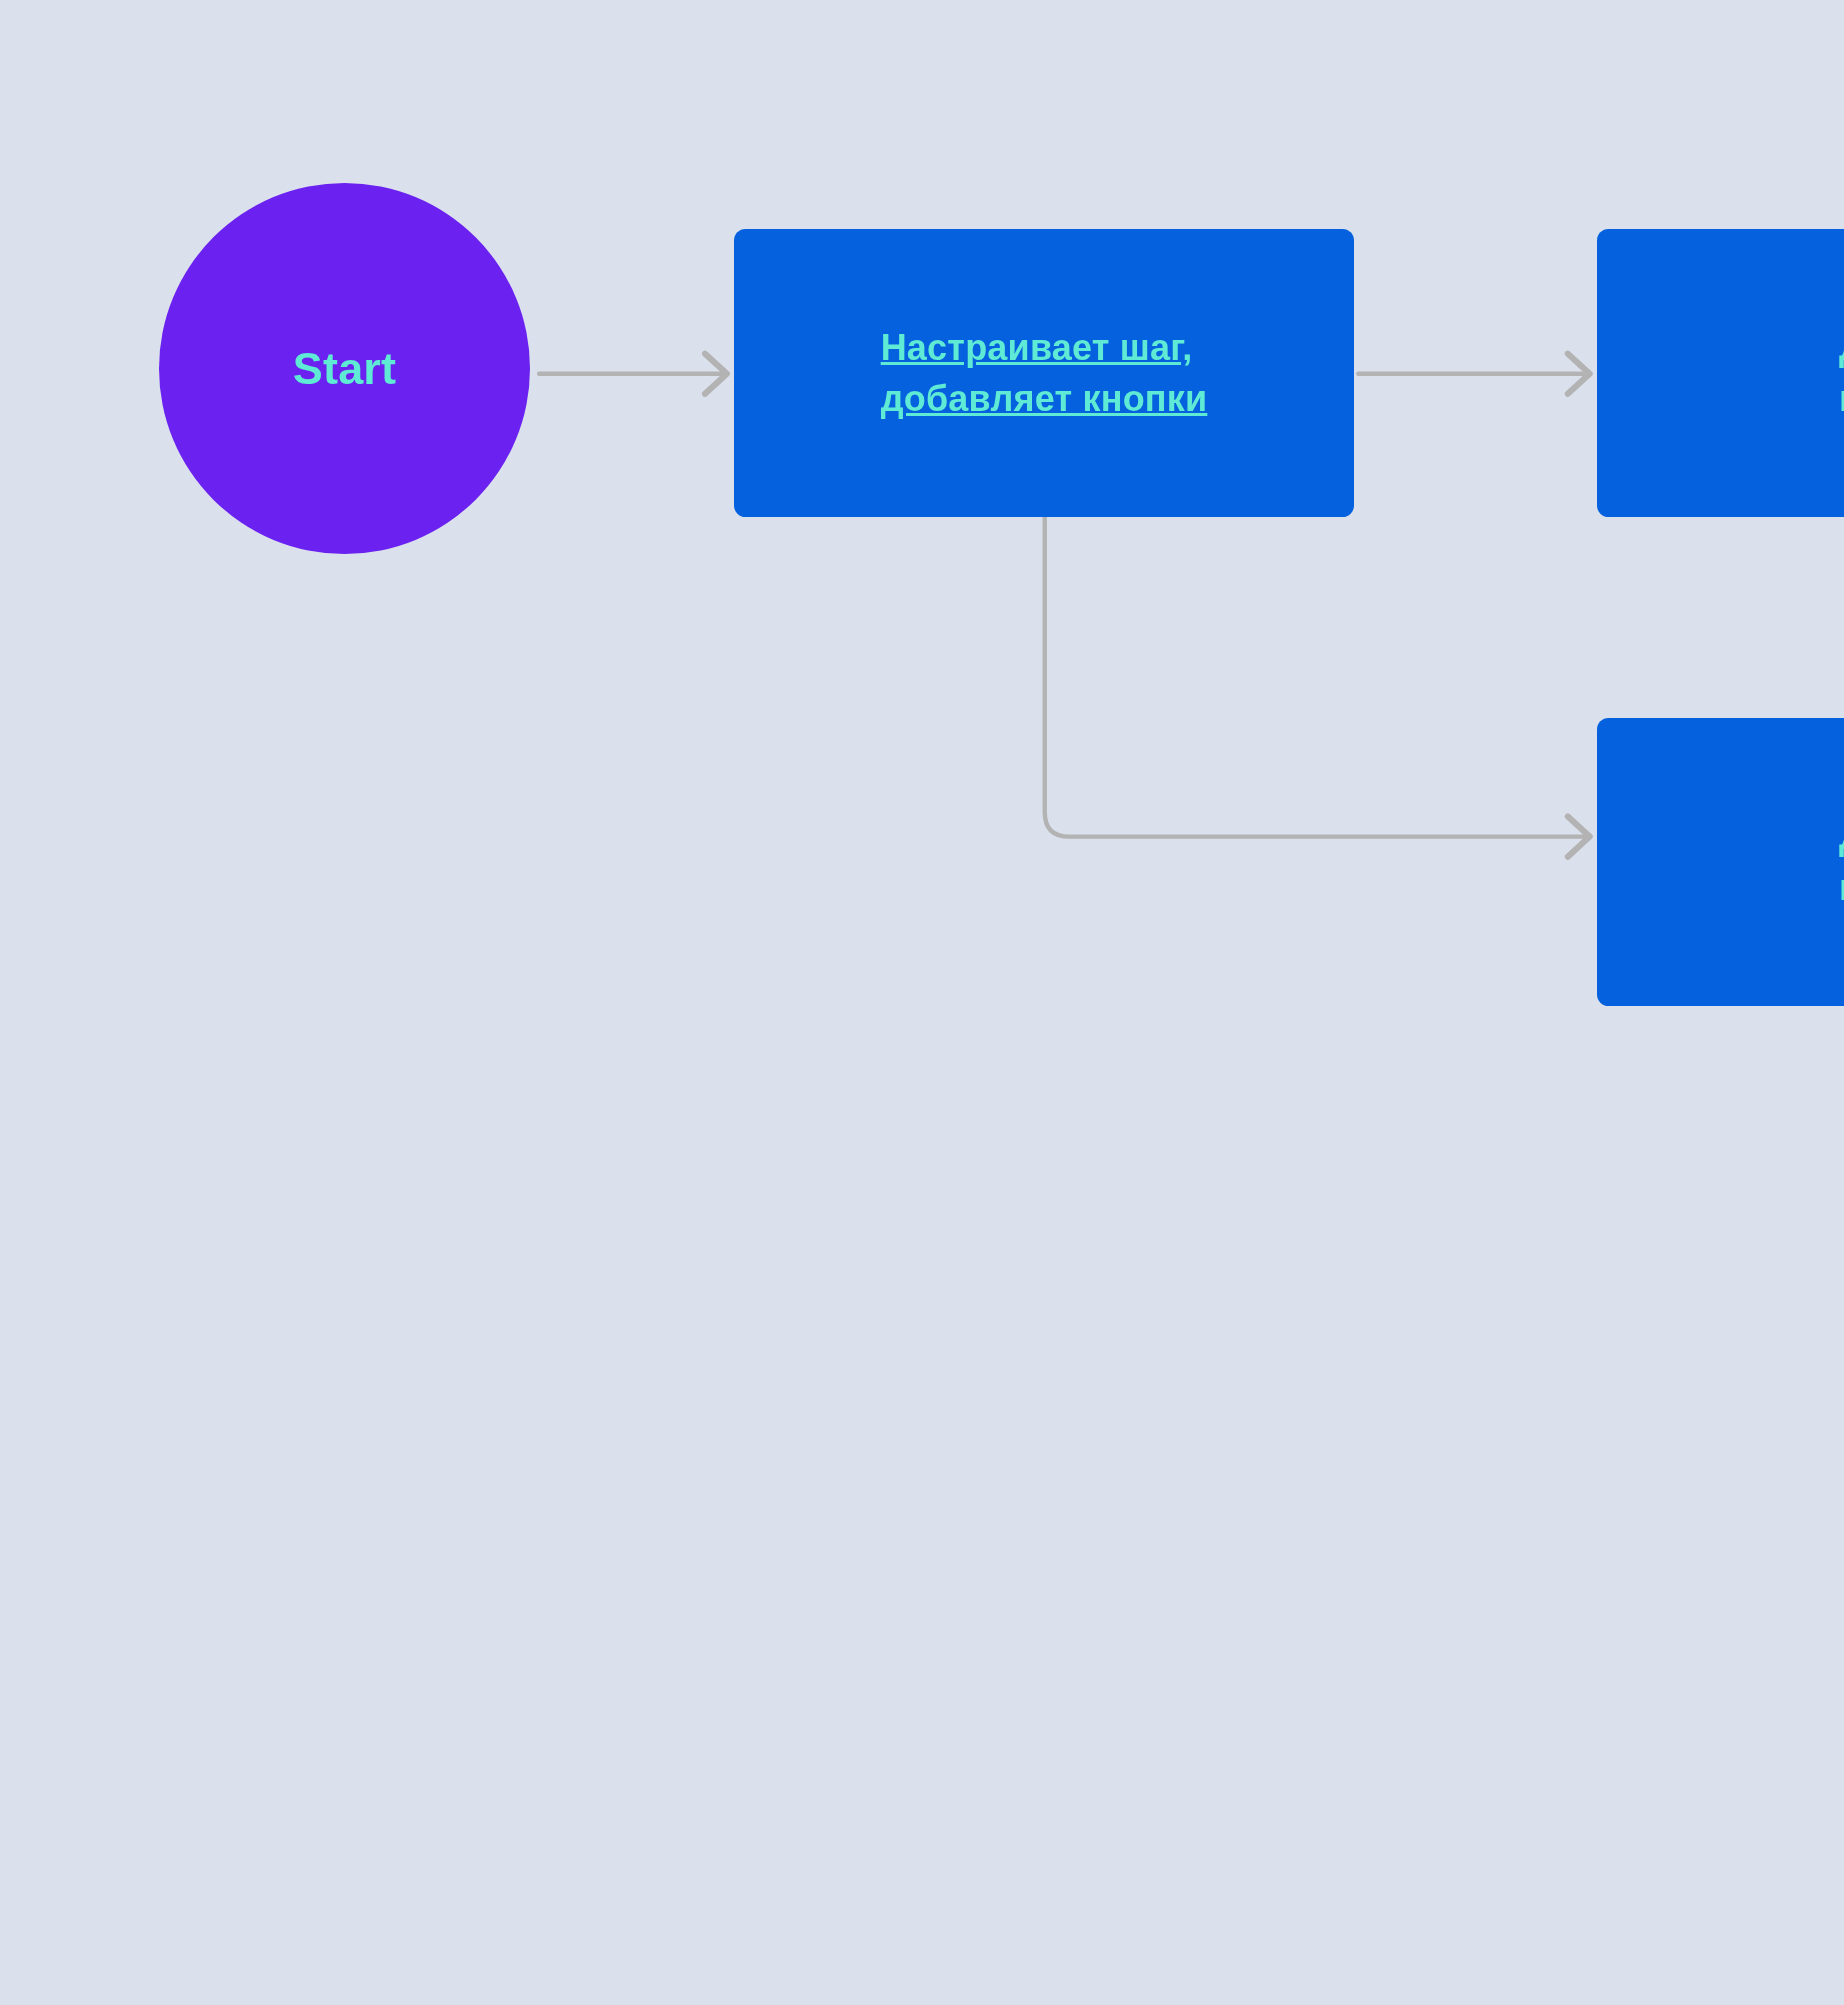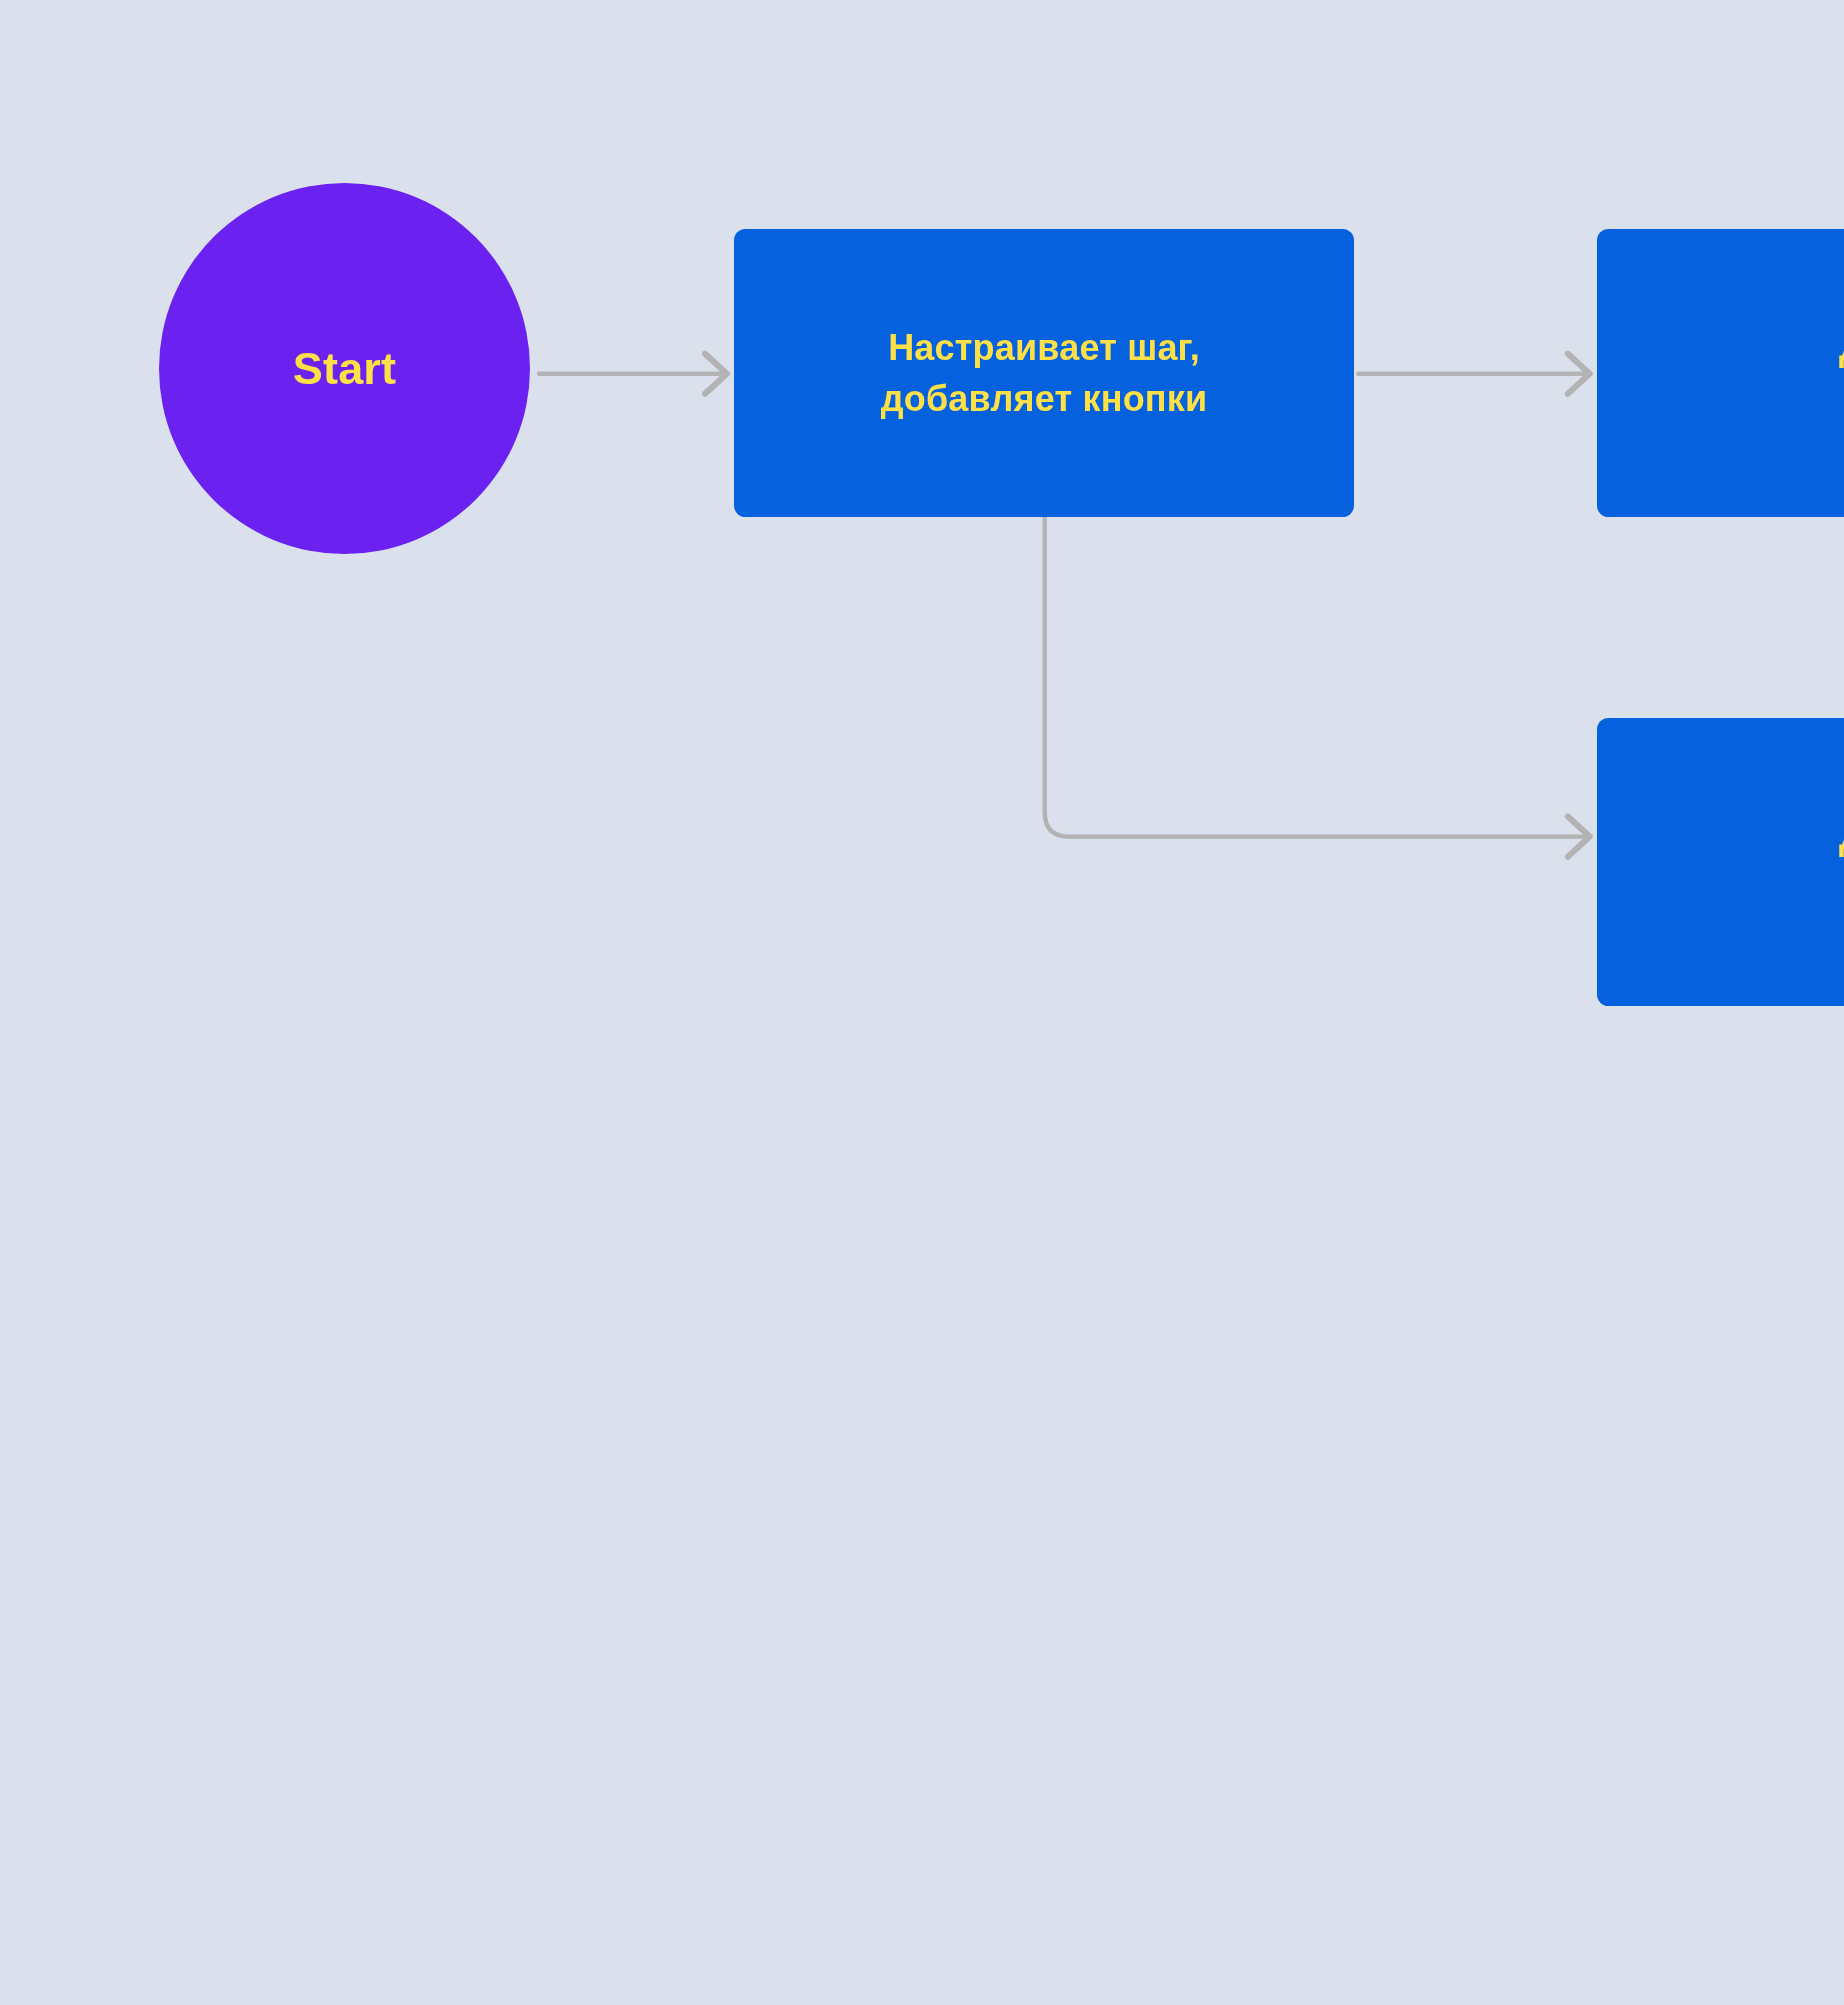--- a/index.html
+++ b/index.html
@@ -25,22 +25,22 @@
     width: 1845px;
     height: 2005px;
     overflow: visible;
   }
   .node {
     position: absolute;
     box-sizing: border-box;
     display: flex;
     align-items: center;
     justify-content: center;
-    text-align: center;
-    color: #fde047;
+    text-align: left;
+    color: #5eead4;
     font-weight: bold;
     line-height: 1.42;
     letter-spacing: 0.2px;
     white-space: pre-line;
   }
   .node-start {
     border-radius: 50%;
     background: #6b21f0;
     font-size: 45px;
   }
@@ -69,21 +69,21 @@
     </g>
 
     <g>
       <path d="M 1196 592 L 1196 930 Q 1196 958 1224 958 L 1815 958" fill="none" stroke="#b3b3b3" stroke-width="5" stroke-linecap="round" stroke-linejoin="round"></path>
       <path d="M 1795 935 L 1820 958 L 1795 981" fill="none" stroke="#b3b3b3" stroke-width="7" stroke-linecap="round" stroke-linejoin="round"></path>
     </g>
   </svg>
 
   <div class="node node-start" style="left:159px; top:183px; width:371px; height:371px;">Start</div>
 
-  <div class="node node-process" style="left:734px; top:229px; width:620px; height:288px;">Настраивает шаг,
+  <div class="node node-process" style="left:734px; top:229px; width:620px; height:288px;text-decoration:underline;">Настраивает шаг,
 добавляет кнопки</div>
 
   <div class="node node-process" style="left:1597px; top:229px; width:620px; height:288px;">Добавл
 шаг из</div>
 
   <div class="node node-process" style="left:1597px; top:718px; width:620px; height:288px;">Добавл
 шаг из</div>
 
 </div>
 

